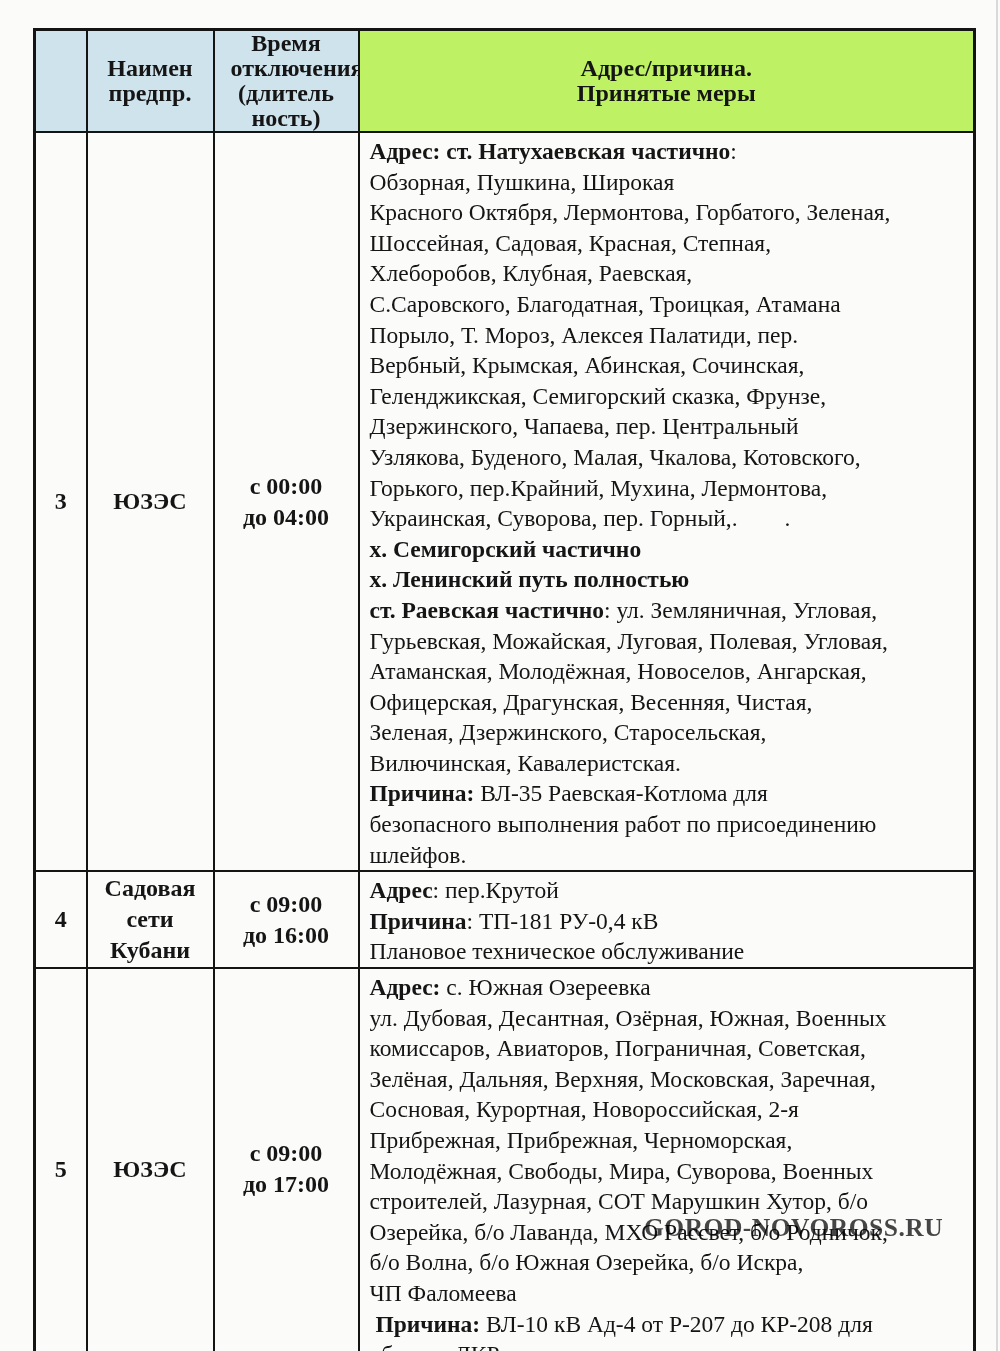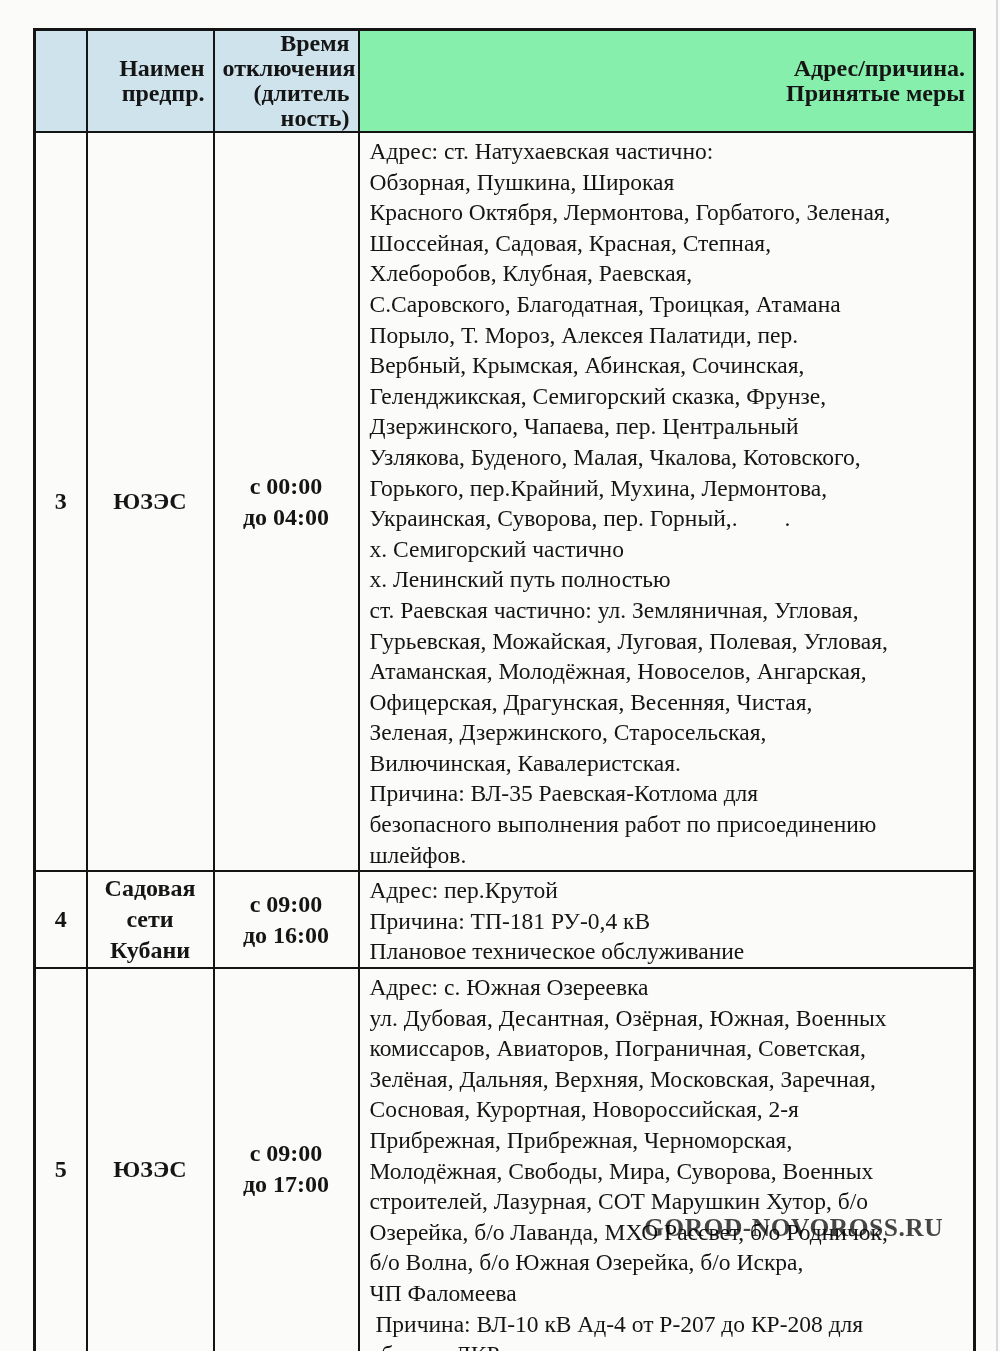--- a/index.html
+++ b/index.html
@@ -28,25 +28,25 @@
     border: 3px solid #141414;
   }
   table.outage th, table.outage td {
     border: 2.5px solid #141414;
     overflow: hidden;
   }
   thead th {
     font-weight: bold;
     font-size: 24px;
     line-height: 25px;
-    text-align: right;
+    text-align: center;
     vertical-align: middle;
     white-space: pre-line;
     height: 97px;
-    padding: 0 8px;
+    padding: 0 16px;
   }
   td.num, td.name, td.time {
     font-weight: bold;
     font-size: 24px;
     line-height: 31px;
     text-align: center;
     vertical-align: middle;
     white-space: pre-line;
     padding: 0 2px;
   }
@@ -54,21 +54,21 @@
     vertical-align: top;
     font-size: 23.5px;
     padding: 3px 6px 0 10px;
   }
   .addr-line {
     white-space: pre;
     line-height: 30.6px;
     height: 30.6px;
   }
   .addr-line .b {
-    font-weight: normal;
+    font-weight: bold;
   }
   tbody tr:nth-child(1) { height: 736px; }
   tbody tr:nth-child(2) { height: 89px;  }
   tbody tr:nth-child(3) { height: 396px; }
   .watermark {
     position: absolute;
     left: 644px;
     top: 1213px;
     font-size: 25.5px;
     font-weight: bold;
@@ -100,21 +100,21 @@
     </colgroup>
     <thead>
       <tr>
         <th style="background: rgb(207, 227, 236);"></th>
         <th style="background: rgb(207, 227, 236); margin-left: 14px;">Наимен
 предпр.</th>
         <th style="background: rgb(207, 227, 236);">Время
 отключения
 (длитель
 ность)</th>
-        <th style="background: #86efac;">Адрес/причина.
+        <th style="background: #bef264;">Адрес/причина.
 Принятые меры</th>
       </tr>
     </thead>
     <tbody id="rows-body">
         <tr>
     <td class="num">3</td>
     <td class="name">ЮЗЭС</td>
     <td class="time">с 00:00
 до 04:00</td>
     <td class="addr">

